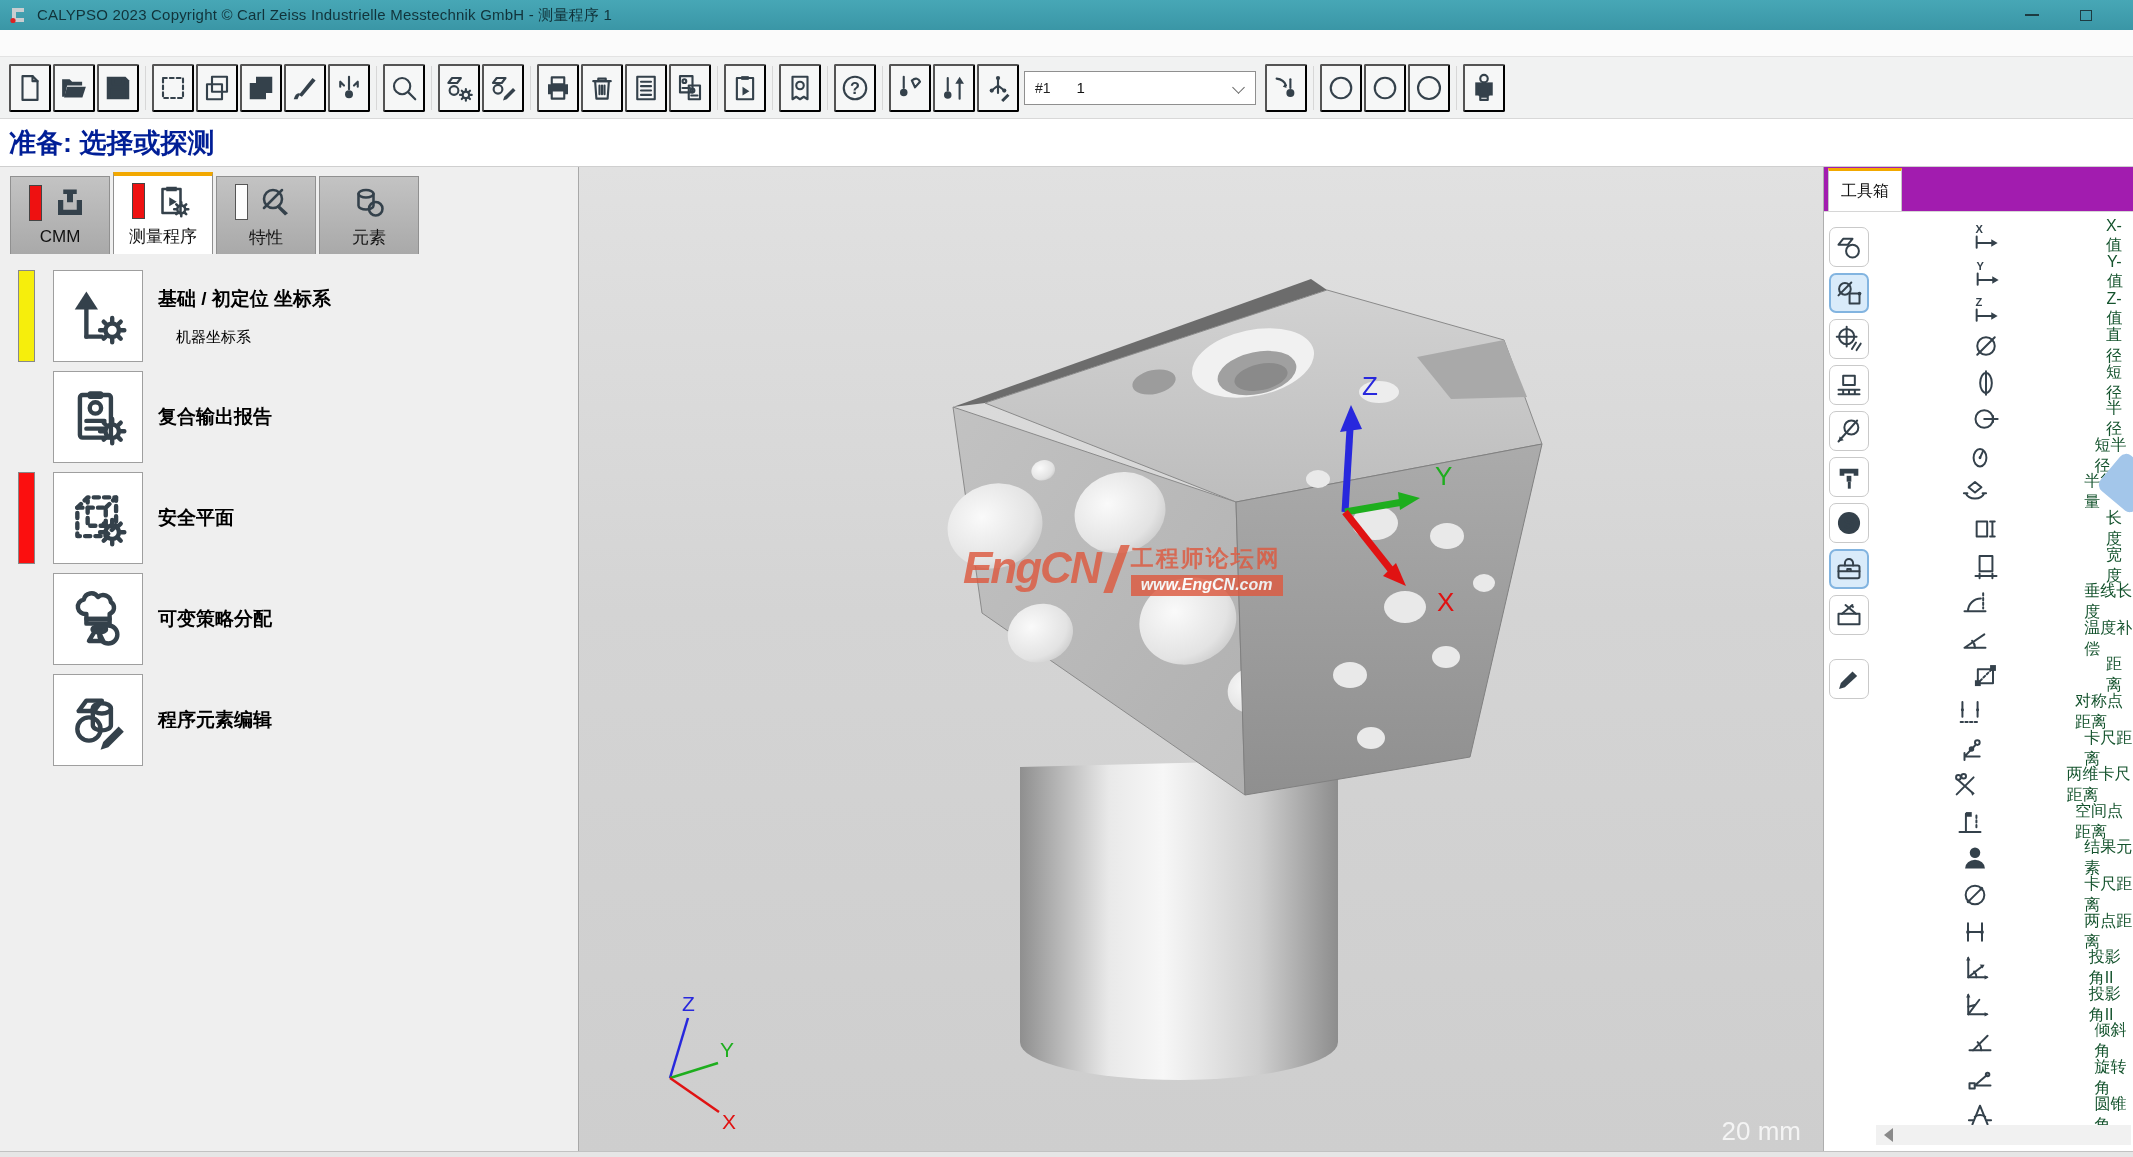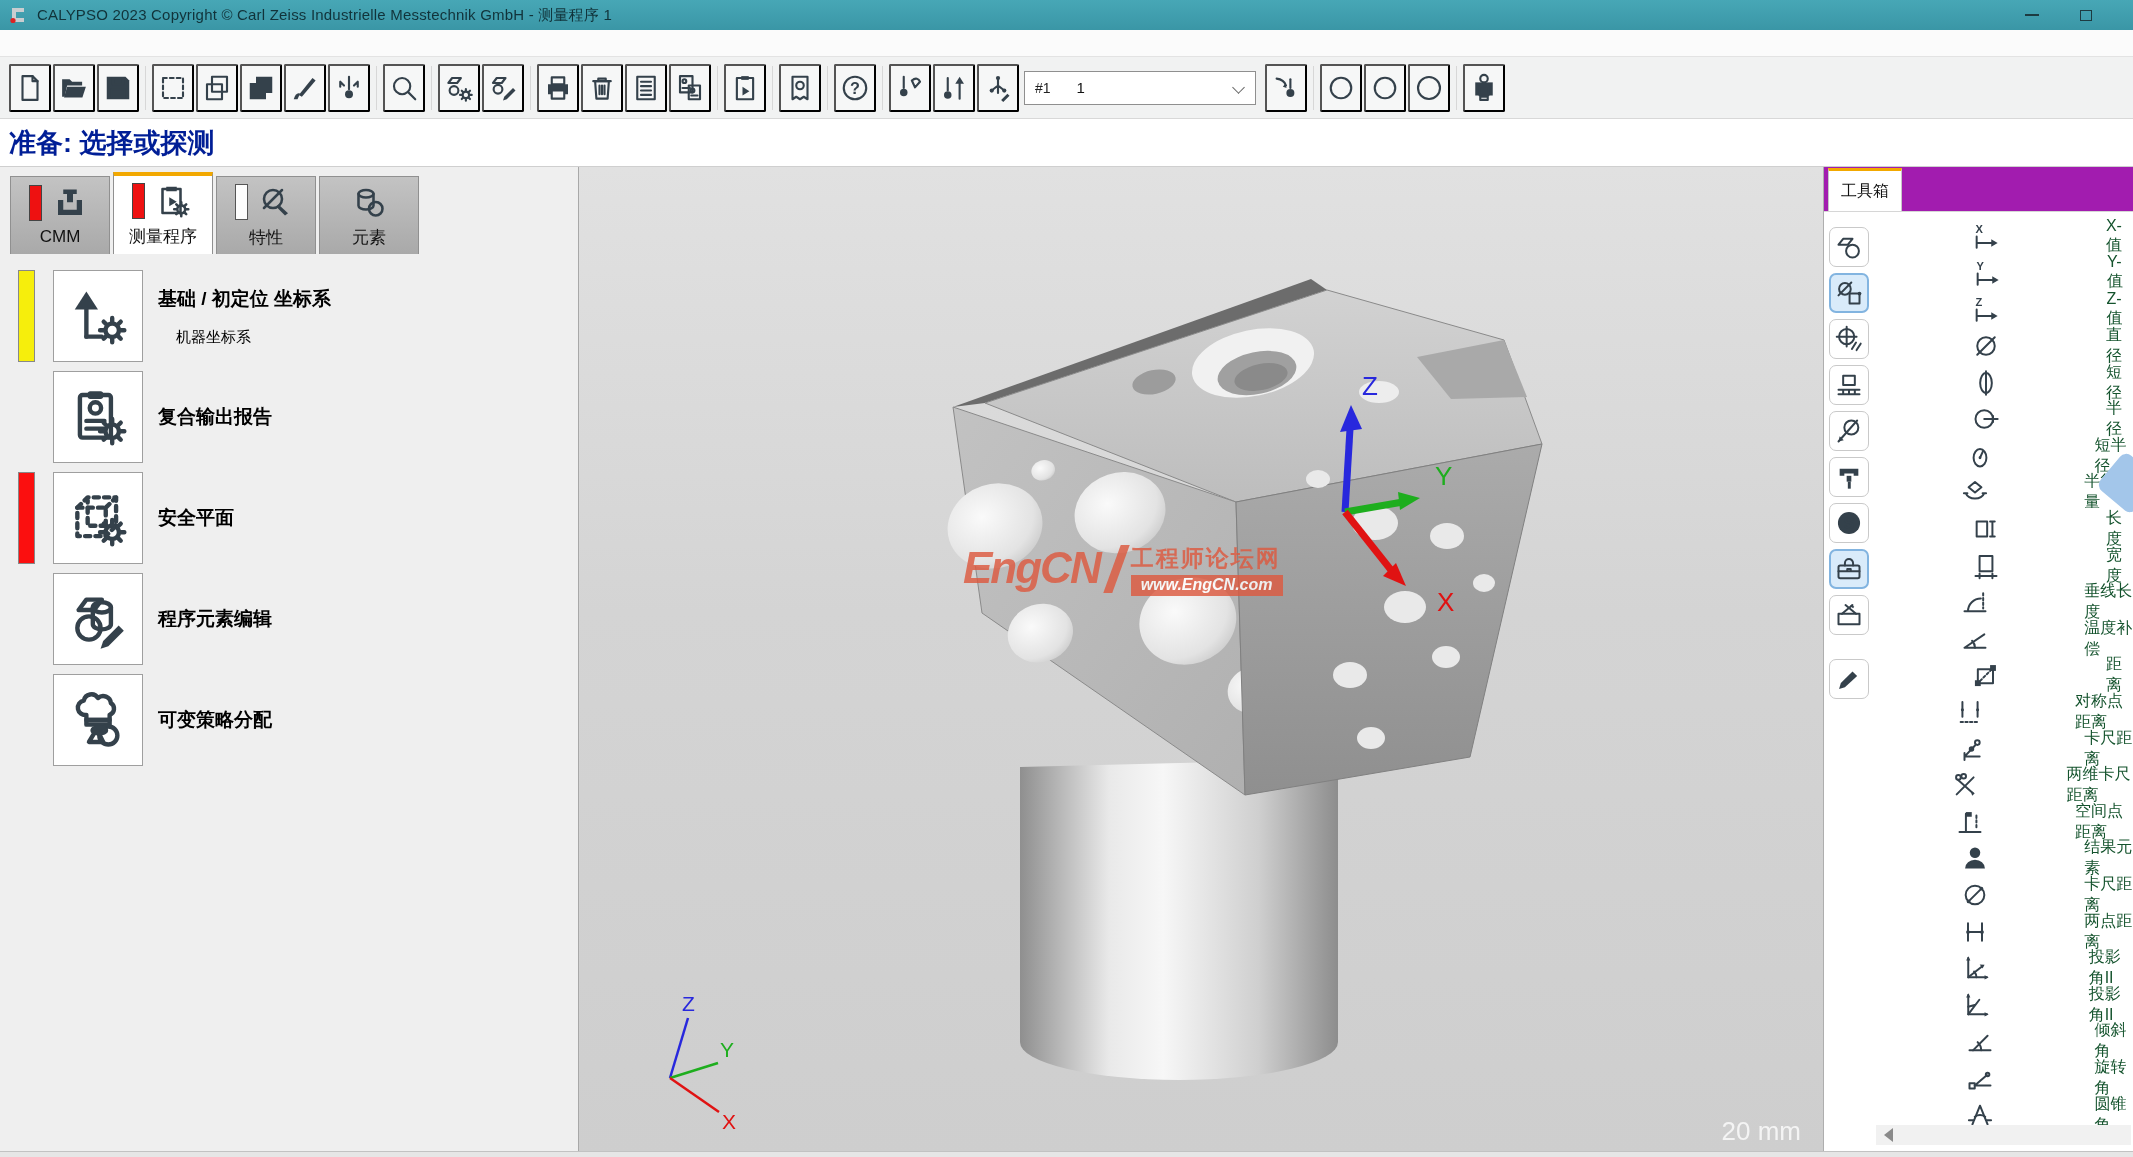--- a/index.html
+++ b/index.html
@@ -532,48 +532,48 @@
           <div class="lp-labels">
             <span class="lp-label">安全平面</span>
 
           </div>
         </div>
         <div class="lp-item">
 
           <span class="ibox">
             <span style="display: inline-flex; width: 100%; height: 100%; align-items: center; justify-content: center;">
               <svg class="icon-svg" viewBox="0 0 24 24" width="100%" height="100%" style="display:block">
+                <path d="M6.5 4.5a3 3 0 0 1 5.5-1 3 3 0 0 1 5 2A2.5 2.5 0 0 1 16.5 10v2h-9v-2a2.6 2.6 0 0 1-1-5.5z"></path>
+                <path d="M7.5 12h9v1.8h-9z"></path>
+                <circle cx="16" cy="18" r="3.5"></circle>
+                <path d="M11.5 15.5l-3 5h5.5z"></path>
+                <ellipse cx="12.5" cy="16" rx="2.6" ry="1.2"></ellipse>
+              </svg>
+            </span>
+          </span>
+          <div class="lp-labels">
+            <span class="lp-label">可变策略分配</span>
+
+          </div>
+        </div>
+        <div class="lp-item">
+
+          <span class="ibox">
+            <span style="display: inline-flex; width: 100%; height: 100%; align-items: center; justify-content: center;">
+              <svg class="icon-svg" viewBox="0 0 24 24" width="100%" height="100%" style="display:block">
                 <path d="M4.5 8.5l3-4h6l-3 4z"></path>
                 <ellipse cx="13.5" cy="7.5" rx="3.5" ry="2"></ellipse>
                 <path d="M10 7.5v6.5a3.5 2 0 0 0 7 0V7.5"></path>
                 <circle cx="8.5" cy="15.5" r="4.5"></circle>
                 <path class="f" d="M14 20.5l6-6 2 2-6 6-3 1z"></path>
               </svg>
             </span>
           </span>
           <div class="lp-labels">
             <span class="lp-label">程序元素编辑</span>
-
-          </div>
-        </div>
-        <div class="lp-item">
-
-          <span class="ibox">
-            <span style="display: inline-flex; width: 100%; height: 100%; align-items: center; justify-content: center;">
-              <svg class="icon-svg" viewBox="0 0 24 24" width="100%" height="100%" style="display:block">
-                <path d="M6.5 4.5a3 3 0 0 1 5.5-1 3 3 0 0 1 5 2A2.5 2.5 0 0 1 16.5 10v2h-9v-2a2.6 2.6 0 0 1-1-5.5z"></path>
-                <path d="M7.5 12h9v1.8h-9z"></path>
-                <circle cx="16" cy="18" r="3.5"></circle>
-                <path d="M11.5 15.5l-3 5h5.5z"></path>
-                <ellipse cx="12.5" cy="16" rx="2.6" ry="1.2"></ellipse>
-              </svg>
-            </span>
-          </span>
-          <div class="lp-labels">
-            <span class="lp-label">可变策略分配</span>
 
           </div>
         </div>
       </div>
   </aside>
 
   <main class="viewport">
     <svg class="scene" viewBox="0 0 1244 990">
       <defs>
         <linearGradient id="cylGrad" x1="0" y1="0" x2="1" y2="0">

